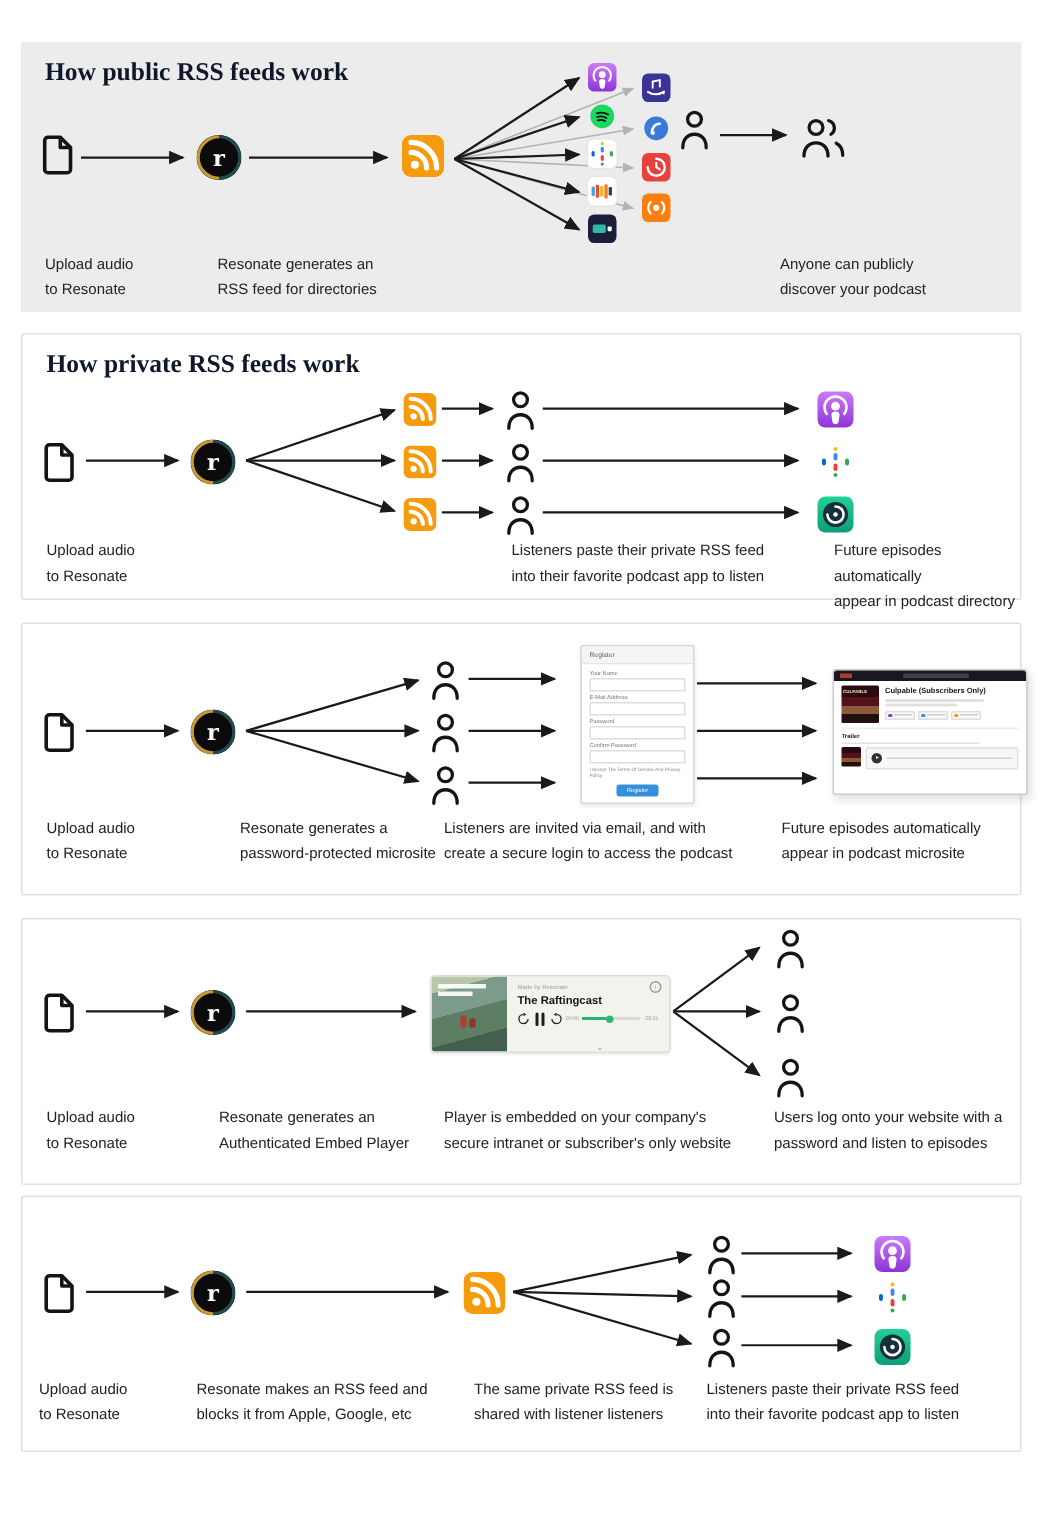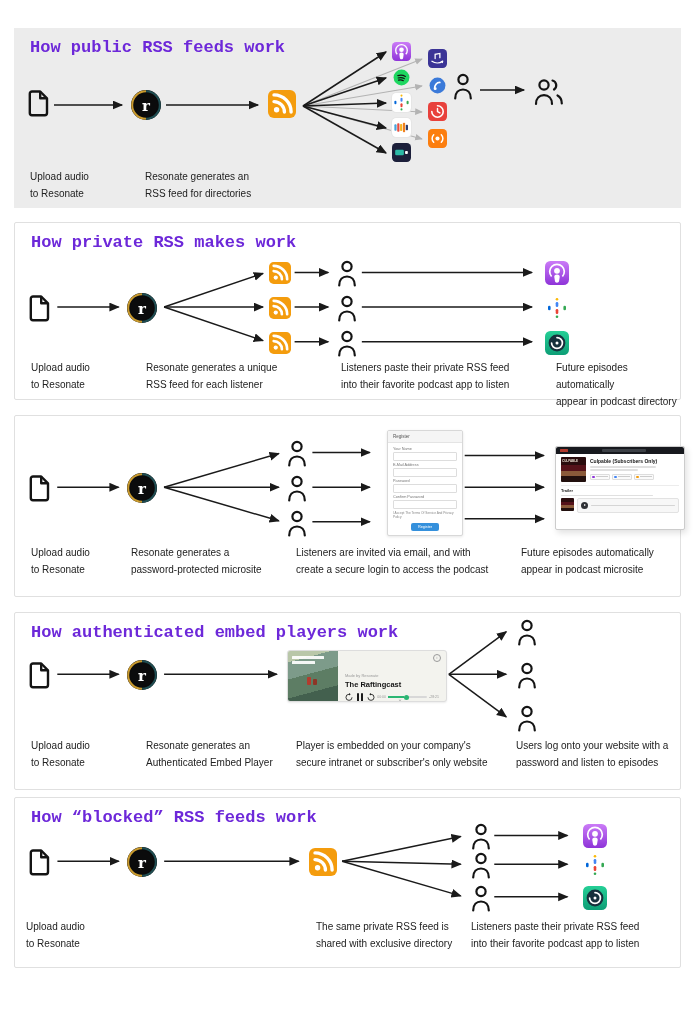--- a/index.html
+++ b/index.html
@@ -5,21 +5,21 @@
   html,body{margin:0;padding:0}
   body{width:695px;height:1024px;position:relative;background:#fff;
        font-family:"Liberation Sans",sans-serif;overflow:hidden}
   .panel{position:absolute;left:14px;width:667px;box-sizing:border-box}
   .p1{top:28px;height:180px;background:#ececec}
   .p2{top:222px;height:178px;background:#fff;border:1px solid #e0e0e0;border-radius:2px}
   .p3{top:415px;height:182px;background:#fff;border:1px solid #e0e0e0;border-radius:2px}
   .p4{top:612px;height:178px;background:#fff;border:1px solid #e0e0e0;border-radius:2px}
   .p5{top:797px;height:171px;background:#fff;border:1px solid #e0e0e0;border-radius:2px}
   .panel-title{position:absolute;left:16px;top:10px;margin:0;
-       font-family:Liberation Mono, monospace;font-size:17px;font-weight:bold;color:#6d28d9}
+       font-family:Liberation Serif, serif;font-size:17px;font-weight:bold;color:#0f172a}
   .arrows{position:absolute;left:0;top:0;width:100%;height:100%;pointer-events:none}
   .arrows line{stroke:#1a1a1a;stroke-width:1.5;marker-end:url(#mb)}
   .arrows line.g{stroke:#b3b3b3;stroke-width:1.1;marker-end:url(#mg)}
   .it{position:absolute}
   .cap{position:absolute;font-size:10px;line-height:1.7;color:#222;white-space:pre-line}
   .p1 .cap{top:140px}.p2 .cap{top:136px}.p3 .cap{top:128px}.p4 .cap{top:124px}.p5 .cap{top:120px}
   .app{position:absolute}
   .app svg{display:block;width:100%;height:100%}
   .a19{width:19px;height:19px}.a24{width:24px;height:24px}
   .rbg{border-radius:22%}
@@ -72,21 +72,21 @@
   .ep-line{flex:1;height:1.5px;background:#d5d5d5;border-radius:1px}
   
   .player-card{position:absolute;width:158px;height:50px;background:#f3f3ee;border:1px solid #ddd;
        border-radius:3px;display:flex;overflow:hidden;box-shadow:0 1px 2px rgba(0,0,0,.08)}
   .pc-cover{width:50px;flex:0 0 50px;
        background:linear-gradient(165deg,#b9c7a9 0 18%,#7d9b8a 18% 45%,#5d7d64 45% 75%,#43604e 75%);position:relative}
   .pcc-strip{position:absolute;left:4px;top:5px;width:32px;height:3px;background:rgba(255,255,255,.92);border-radius:.5px}
   .pcc-strip.s2{top:10px;width:23px}
   .pcc-fig{position:absolute;left:19px;top:26px;width:4px;height:8px;background:#b33c2e;border-radius:1px}
   .pcc-fig.f2{left:25px;top:28px;height:6px;background:#8e3526}
-  .pc-main{flex:1;position:relative;padding:22px 7px}
+  .pc-main{flex:1;position:relative;padding:4px 7px}
   .pc-by{font-size:4px;color:#9a9a9a}
   .pc-title{font-size:7.5px;font-weight:bold;color:#141414;margin-top:1.5px}
   .pc-controls{display:flex;align-items:center;gap:2.5px;margin-top:4px}
   .pc-skip{width:8px;height:8px;flex:0 0 auto}
   .pc-pause{display:flex;gap:1.5px;margin:0 1px}
   .pp{width:2.6px;height:9px;background:#1c1c1c;border-radius:1px}
   .pc-time{font-size:3.5px;color:#999;flex:0 0 auto}
   .pc-bar{flex:1;height:2px;background:#d8d8d8;border-radius:1px;position:relative}
   .pc-fill{position:absolute;left:0;top:0;height:100%;width:42%;background:#2bb673}
   .pc-knob{position:absolute;left:42%;top:-1.5px;width:5px;height:5px;border-radius:50%;background:#2bb673}
@@ -224,24 +224,26 @@
         <circle cx="12" cy="9" r="4.6" fill="none" stroke="#141414" stroke-width="2.2"></circle>
         <path d="M4 28c0-5.6 3.4-8.8 8-8.8s8 3.2 8 8.8" fill="none" stroke="#141414" stroke-width="2.2" stroke-linecap="round"></path>
         <path d="M20.5 4.5a5 5 0 0 1 1.5 9" fill="none" stroke="#141414" stroke-width="2.2" stroke-linecap="round"></path>
         <path d="M25.5 19.5c2.8 1.4 4.3 4.2 4.3 8" fill="none" stroke="#141414" stroke-width="2.2" stroke-linecap="round"></path>
       </svg>
   </span>
   <div class="cap" style="left:16px">Upload audio
 to Resonate</div>
   <div class="cap" style="left:131px">Resonate generates an
 RSS feed for directories</div>
+  <div class="cap" style="left:506px">Anyone can publicly
+discover your podcast</div>
 </section>
 
 <section class="panel p2">
-  <h2 class="panel-title">How private RSS makes work</h2>
+  <h2 class="panel-title">How private RSS feeds work</h2>
   <svg class="arrows" viewBox="0 0 667 178">
     <line x1="40" y1="85" x2="102" y2="85"></line>
     <line x1="148" y1="85" x2="248" y2="51"></line>
       <line x1="148" y1="85" x2="248" y2="85"></line>
       <line x1="148" y1="85" x2="248" y2="119"></line>
     <line x1="280" y1="50" x2="314" y2="50"></line>
       <line x1="280" y1="85" x2="314" y2="85"></line>
       <line x1="280" y1="120" x2="314" y2="120"></line>
     <line x1="348" y1="50" x2="520" y2="50"></line>
       <line x1="348" y1="85" x2="520" y2="85"></line>
@@ -311,22 +313,20 @@
   </span>
   <span class="app a24 rbg bg-pcteal" style="left:530px;top:108px">
     <svg viewBox="0 0 24 24">
         <circle cx="12" cy="12" r="8.4" fill="#16303c"></circle>
         <path d="M12 6.6A5.4 5.4 0 1 1 6.6 12" stroke="#fff" stroke-width="1.7" fill="none" stroke-linecap="round"></path>
         <circle cx="12" cy="12" r="1.5" fill="#fff"></circle>
       </svg>
   </span>
   <div class="cap" style="left:16px">Upload audio
 to Resonate</div>
-  <div class="cap" style="left:131px">Resonate generates a unique
-RSS feed for each listener</div>
   <div class="cap" style="left:326px">Listeners paste their private RSS feed
 into their favorite podcast app to listen</div>
   <div class="cap" style="left:541px">Future episodes automatically
 appear in podcast directory</div>
 </section>
 
 <section class="panel p3">
   <svg class="arrows" viewBox="0 0 667 182">
     <line x1="40" y1="72" x2="102" y2="72"></line>
     <line x1="148" y1="72" x2="264" y2="38"></line>
@@ -420,30 +420,29 @@
         <div class="cover sm"></div>
         <div class="ep-player">
           <span class="ep-play"></span>
           <span class="ep-line"></span>
         </div>
       </div>
     </div>
   </div>
   <div class="cap" style="left:16px">Upload audio
 to Resonate</div>
-  <div class="cap" style="left:116px">Resonate generates a
+  <div class="cap" style="left:145px">Resonate generates a
 password-protected microsite</div>
   <div class="cap" style="left:281px">Listeners are invited via email, and with
 create a secure login to access the podcast</div>
   <div class="cap" style="left:506px">Future episodes automatically
 appear in podcast microsite</div>
 </section>
 
 <section class="panel p4">
-  <h2 class="panel-title">How authenticated embed players work</h2>
   <svg class="arrows" viewBox="0 0 667 178">
     <line x1="40" y1="62" x2="102" y2="62"></line>
       <line x1="148" y1="62" x2="262" y2="62"></line>
     <line x1="436" y1="62" x2="494" y2="19"></line>
       <line x1="436" y1="62" x2="494" y2="62"></line>
       <line x1="436" y1="62" x2="494" y2="105"></line>
   </svg>
   <span class="it" style="left:14px;top:49px">
     <svg width="21" height="27" viewBox="0 0 21 27">
         <path d="M4 1.5h8.2L19 8.3V23a2.2 2.2 0 0 1-2.2 2.2H4A2.2 2.2 0 0 1 1.8 23V3.7A2.2 2.2 0 0 1 4 1.5z" fill="none" stroke="#141414" stroke-width="2.4" stroke-linejoin="round"></path>
@@ -512,21 +511,20 @@
 to Resonate</div>
   <div class="cap" style="left:131px">Resonate generates an
 Authenticated Embed Player</div>
   <div class="cap" style="left:501px">Users log onto your website with a
 password and listen to episodes</div>
   <div class="cap" style="left:281px">Player is embedded on your company's
 secure intranet or subscriber's only website</div>
 </section>
 
 <section class="panel p5">
-  <h2 class="panel-title">How “blocked” RSS feeds work</h2>
   <svg class="arrows" viewBox="0 0 667 171">
     <line x1="40" y1="64" x2="102" y2="64"></line>
       <line x1="148" y1="64" x2="284" y2="64"></line>
     <line x1="328" y1="64" x2="448" y2="39"></line>
       <line x1="328" y1="64" x2="448" y2="67"></line>
       <line x1="328" y1="64" x2="448" y2="99"></line>
     <line x1="482" y1="38" x2="556" y2="38"></line>
       <line x1="482" y1="67" x2="556" y2="67"></line>
       <line x1="482" y1="100" x2="556" y2="100"></line>
   </svg>
@@ -584,17 +582,19 @@
   </span>
   <span class="app a24 rbg bg-pcteal" style="left:568px;top:88px">
     <svg viewBox="0 0 24 24">
         <circle cx="12" cy="12" r="8.4" fill="#16303c"></circle>
         <path d="M12 6.6A5.4 5.4 0 1 1 6.6 12" stroke="#fff" stroke-width="1.7" fill="none" stroke-linecap="round"></path>
         <circle cx="12" cy="12" r="1.5" fill="#fff"></circle>
       </svg>
   </span>
   <div class="cap" style="left:11px">Upload audio
 to Resonate</div>
+  <div class="cap" style="left:116px">Resonate makes an RSS feed and
+blocks it from Apple, Google, etc</div>
   <div class="cap" style="left:301px">The same private RSS feed is
-shared with exclusive directory</div>
+shared with listener listeners</div>
   <div class="cap" style="left:456px">Listeners paste their private RSS feed
 into their favorite podcast app to listen</div>
 </section>
 
 </body></html>

